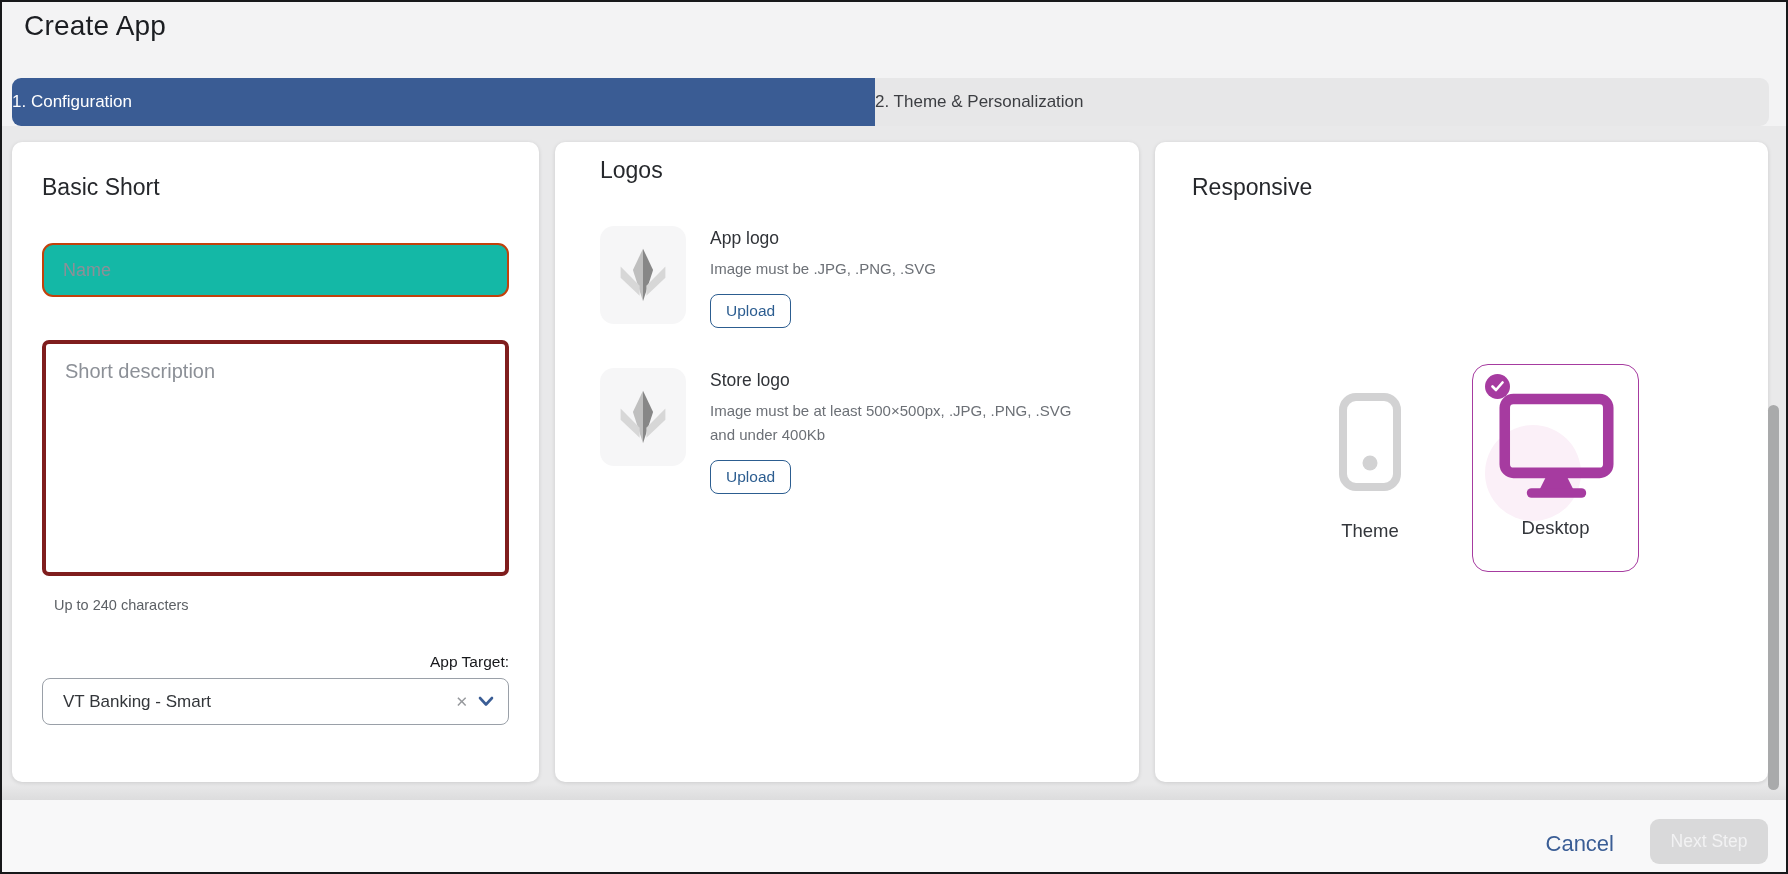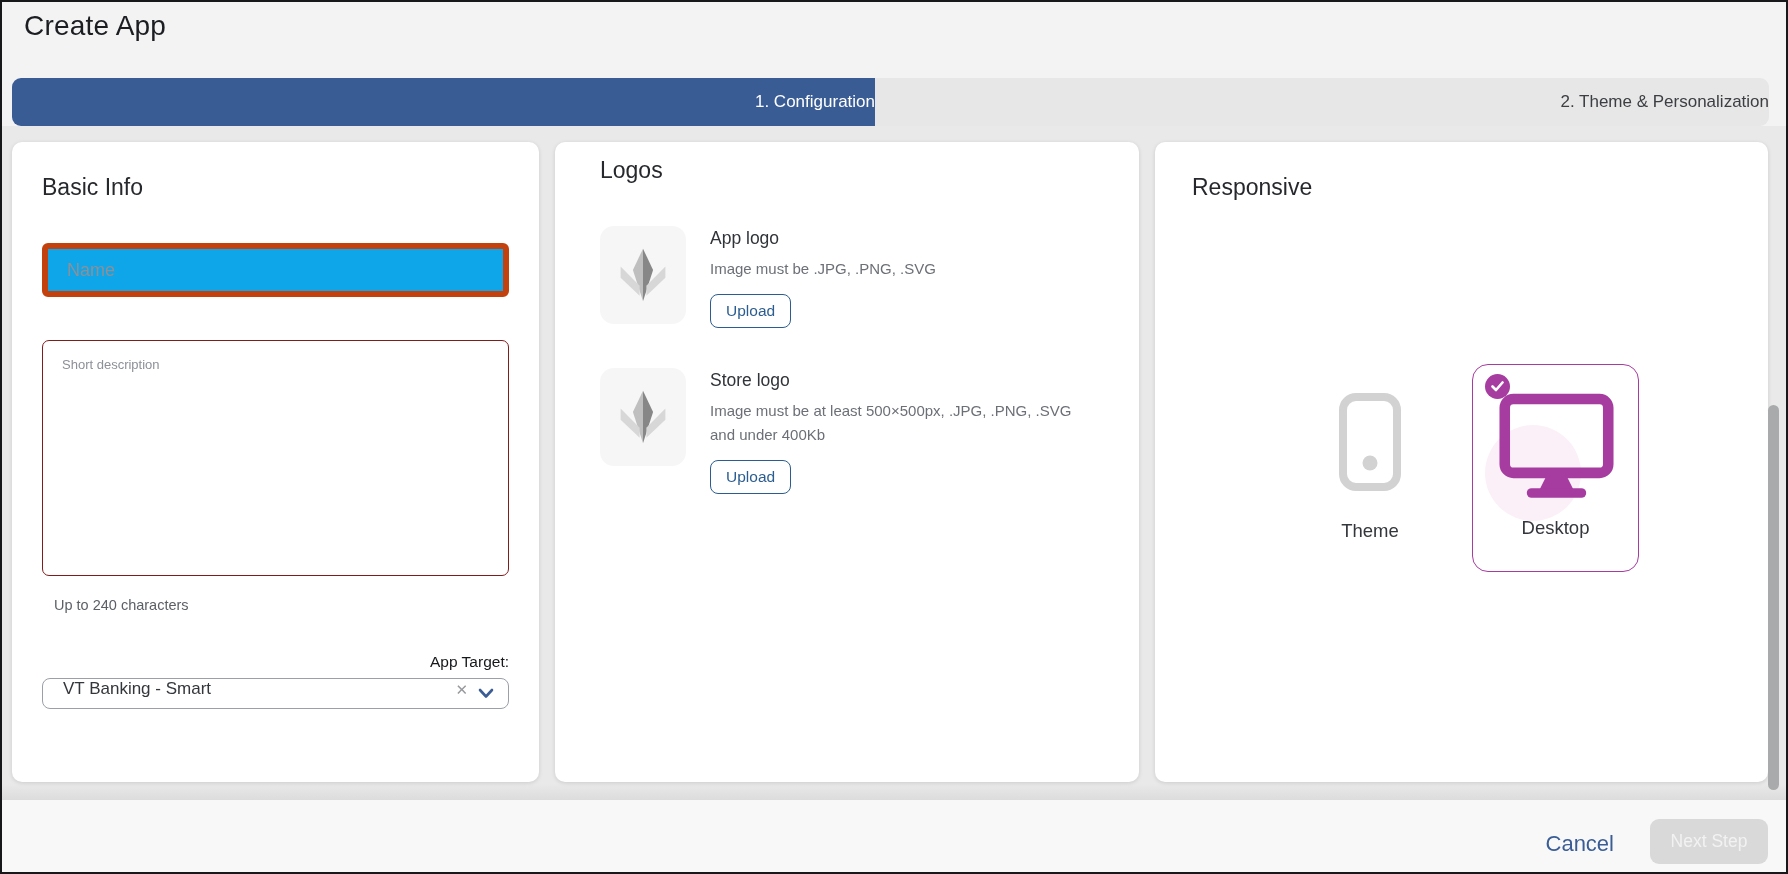--- a/index.html
+++ b/index.html
@@ -21,21 +21,21 @@
     letter-spacing: 0.2px;
   }
 
   
   .tabs {
     position: absolute; left: 10px; top: 76px;
     width: 1757px; height: 48px;
     display: flex;
   }
   .tab {
-    display: flex; align-items: center; justify-content: flex-end;
+    display: flex; align-items: center; justify-content: flex-start;
     font-size: 17px; cursor: pointer;
   }
   .tab-active {
     width: 863px;
     background: #3a5c94; color: #ffffff;
     border-radius: 9px 0 0 9px;
   }
   .tab-inactive {
     width: 894px;
     background: #e7e7e8; color: #3c3e42;
@@ -60,44 +60,44 @@
   .card-basic    { left: 10px;   width: 527px; padding: 32px 30px; }
   .card-logos    { left: 553px;  width: 584px; padding: 15px 45px; }
   .card-resp     { left: 1153px; width: 613px; padding: 32px 37px; }
 
   .card-title { font-size: 23px; font-weight: 400; color: #26282c; }
 
   
   .field-name {
     display: block; width: 100%; height: 54px;
     margin-top: 42px; padding: 0 19px;
-    border: 6px solid #c2410c; border-radius: 6px;
-    font-size: 18px; color: #2a2d31; background: #0ea5e9;
+    border: 2px solid #c2410c; border-radius: 11px;
+    font-size: 18px; color: #2a2d31; background: #14b8a6;
     font-family: "Liberation Sans", sans-serif;
   }
   .field-desc {
     display: block; width: 100%; height: 236px;
     margin-top: 43px; padding: 16px 19px;
-    border: 1px solid #7f1d1d; border-radius: 7px;
-    font-size: 13px; color: #2a2d31; background: #fff; resize: none;
+    border: 4px solid #7f1d1d; border-radius: 7px;
+    font-size: 20px; color: #2a2d31; background: #fff; resize: none;
     font-family: "Liberation Sans", sans-serif;
   }
   .field-name::placeholder, .field-desc::placeholder { color: #8c9097; opacity: 1; }
   .helper-text {
     margin: 21px 0 0 12px;
     font-size: 14.5px; color: #5c6065;
   }
   .select-label {
     margin-top: 40px;
     font-size: 15.5px; color: #17181b; text-align: right;
   }
   .select-box {
-    margin-top: 7px; height: 31px;
+    margin-top: 7px; height: 47px;
     border: 1px solid #9aa0a8; border-radius: 8px;
-    display: flex; 
+    display: flex; align-items: center;
     padding: 0 14px 0 20px;
     background: #fff; cursor: pointer;
   }
   .select-value { flex: 1; font-size: 17px; color: #33363a; }
   .select-clear { font-size: 15px; color: #97999d; padding: 2px 6px; cursor: pointer; }
   .select-caret { display: flex; align-items: center; padding-left: 4px; cursor: pointer; }
 
   
   .logo-row { display: flex; margin-top: 42px; }
   .logo-row + .logo-row { margin-top: 40px; }
@@ -190,21 +190,21 @@
       <span>1. Configuration</span>
     </div>
     <div class="tab tab-inactive">
       <span>2. Theme &amp; Personalization</span>
     </div>
   </div>
 
   <div class="content-bg"></div>
 
   <div class="card card-basic">
-    <div class="card-title">Basic Info</div>
+    <div class="card-title">Basic Short</div>
 
     <input class="field-name" type="text" placeholder="Name" style="">
 
     <textarea class="field-desc" placeholder="Short description" style=""></textarea>
 
     <div class="helper-text">Up to 240 characters</div>
 
     <div class="select-label">App Target:</div>
 
     <div class="select-box">

